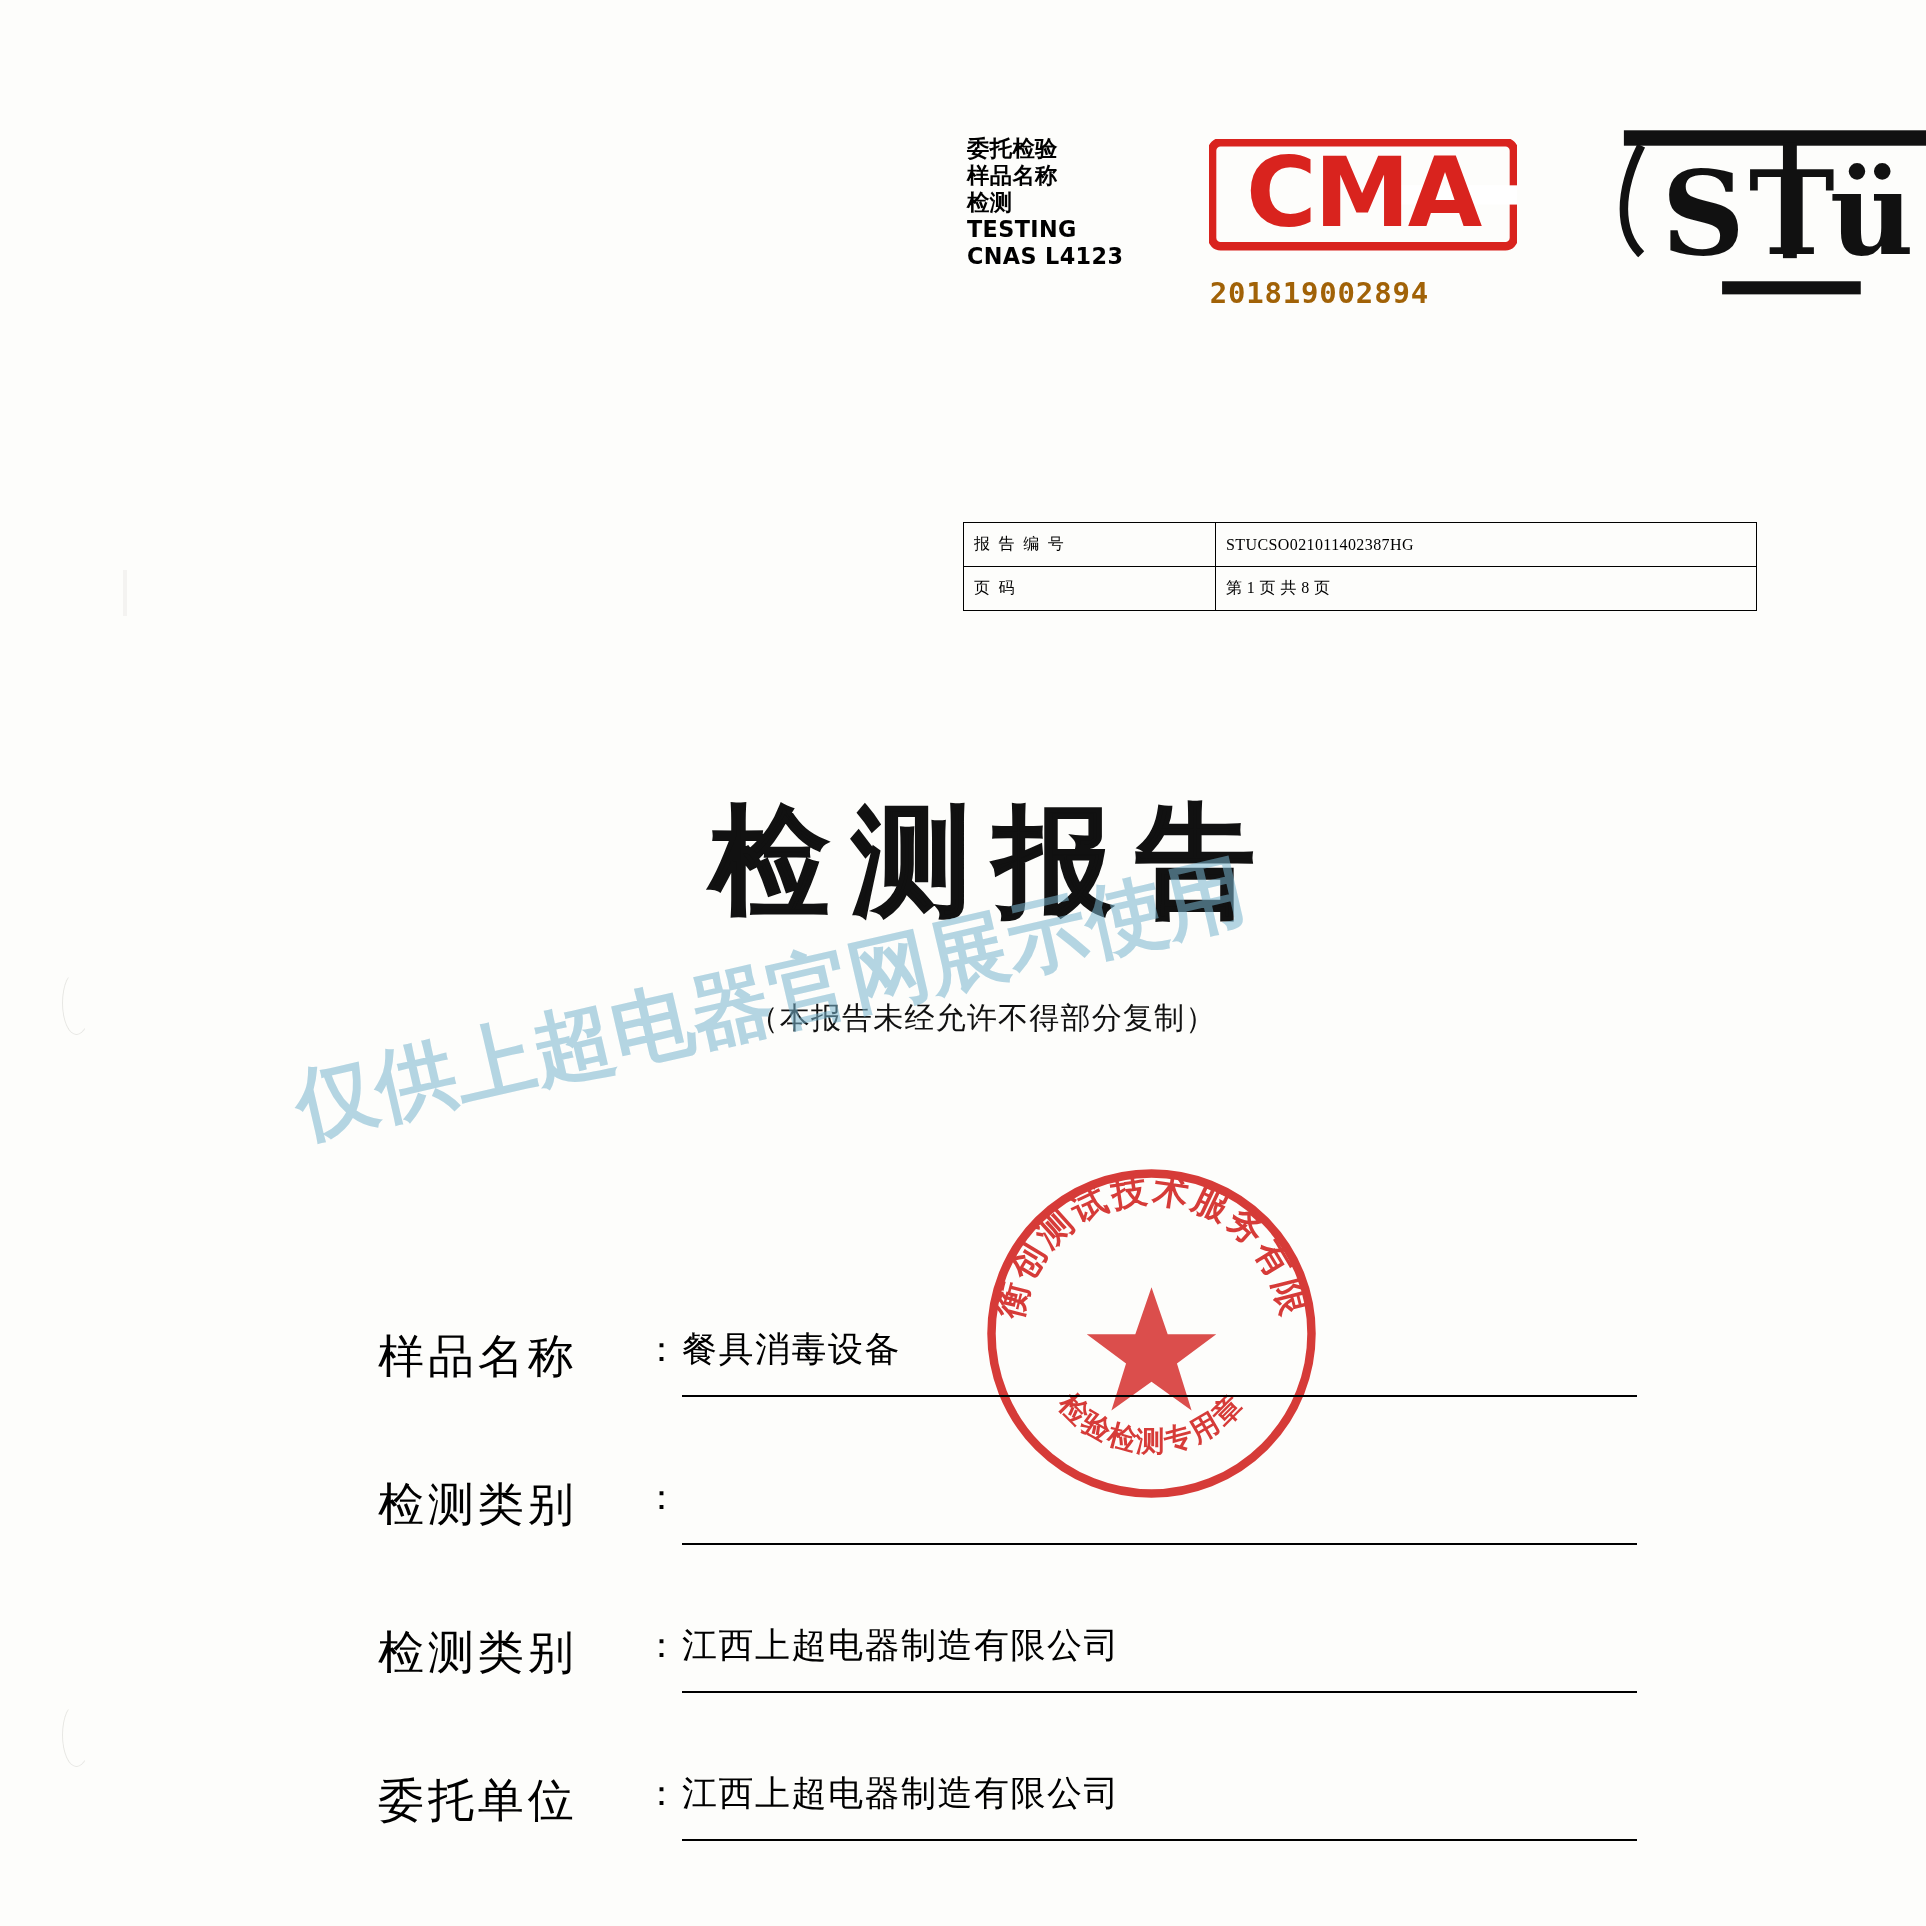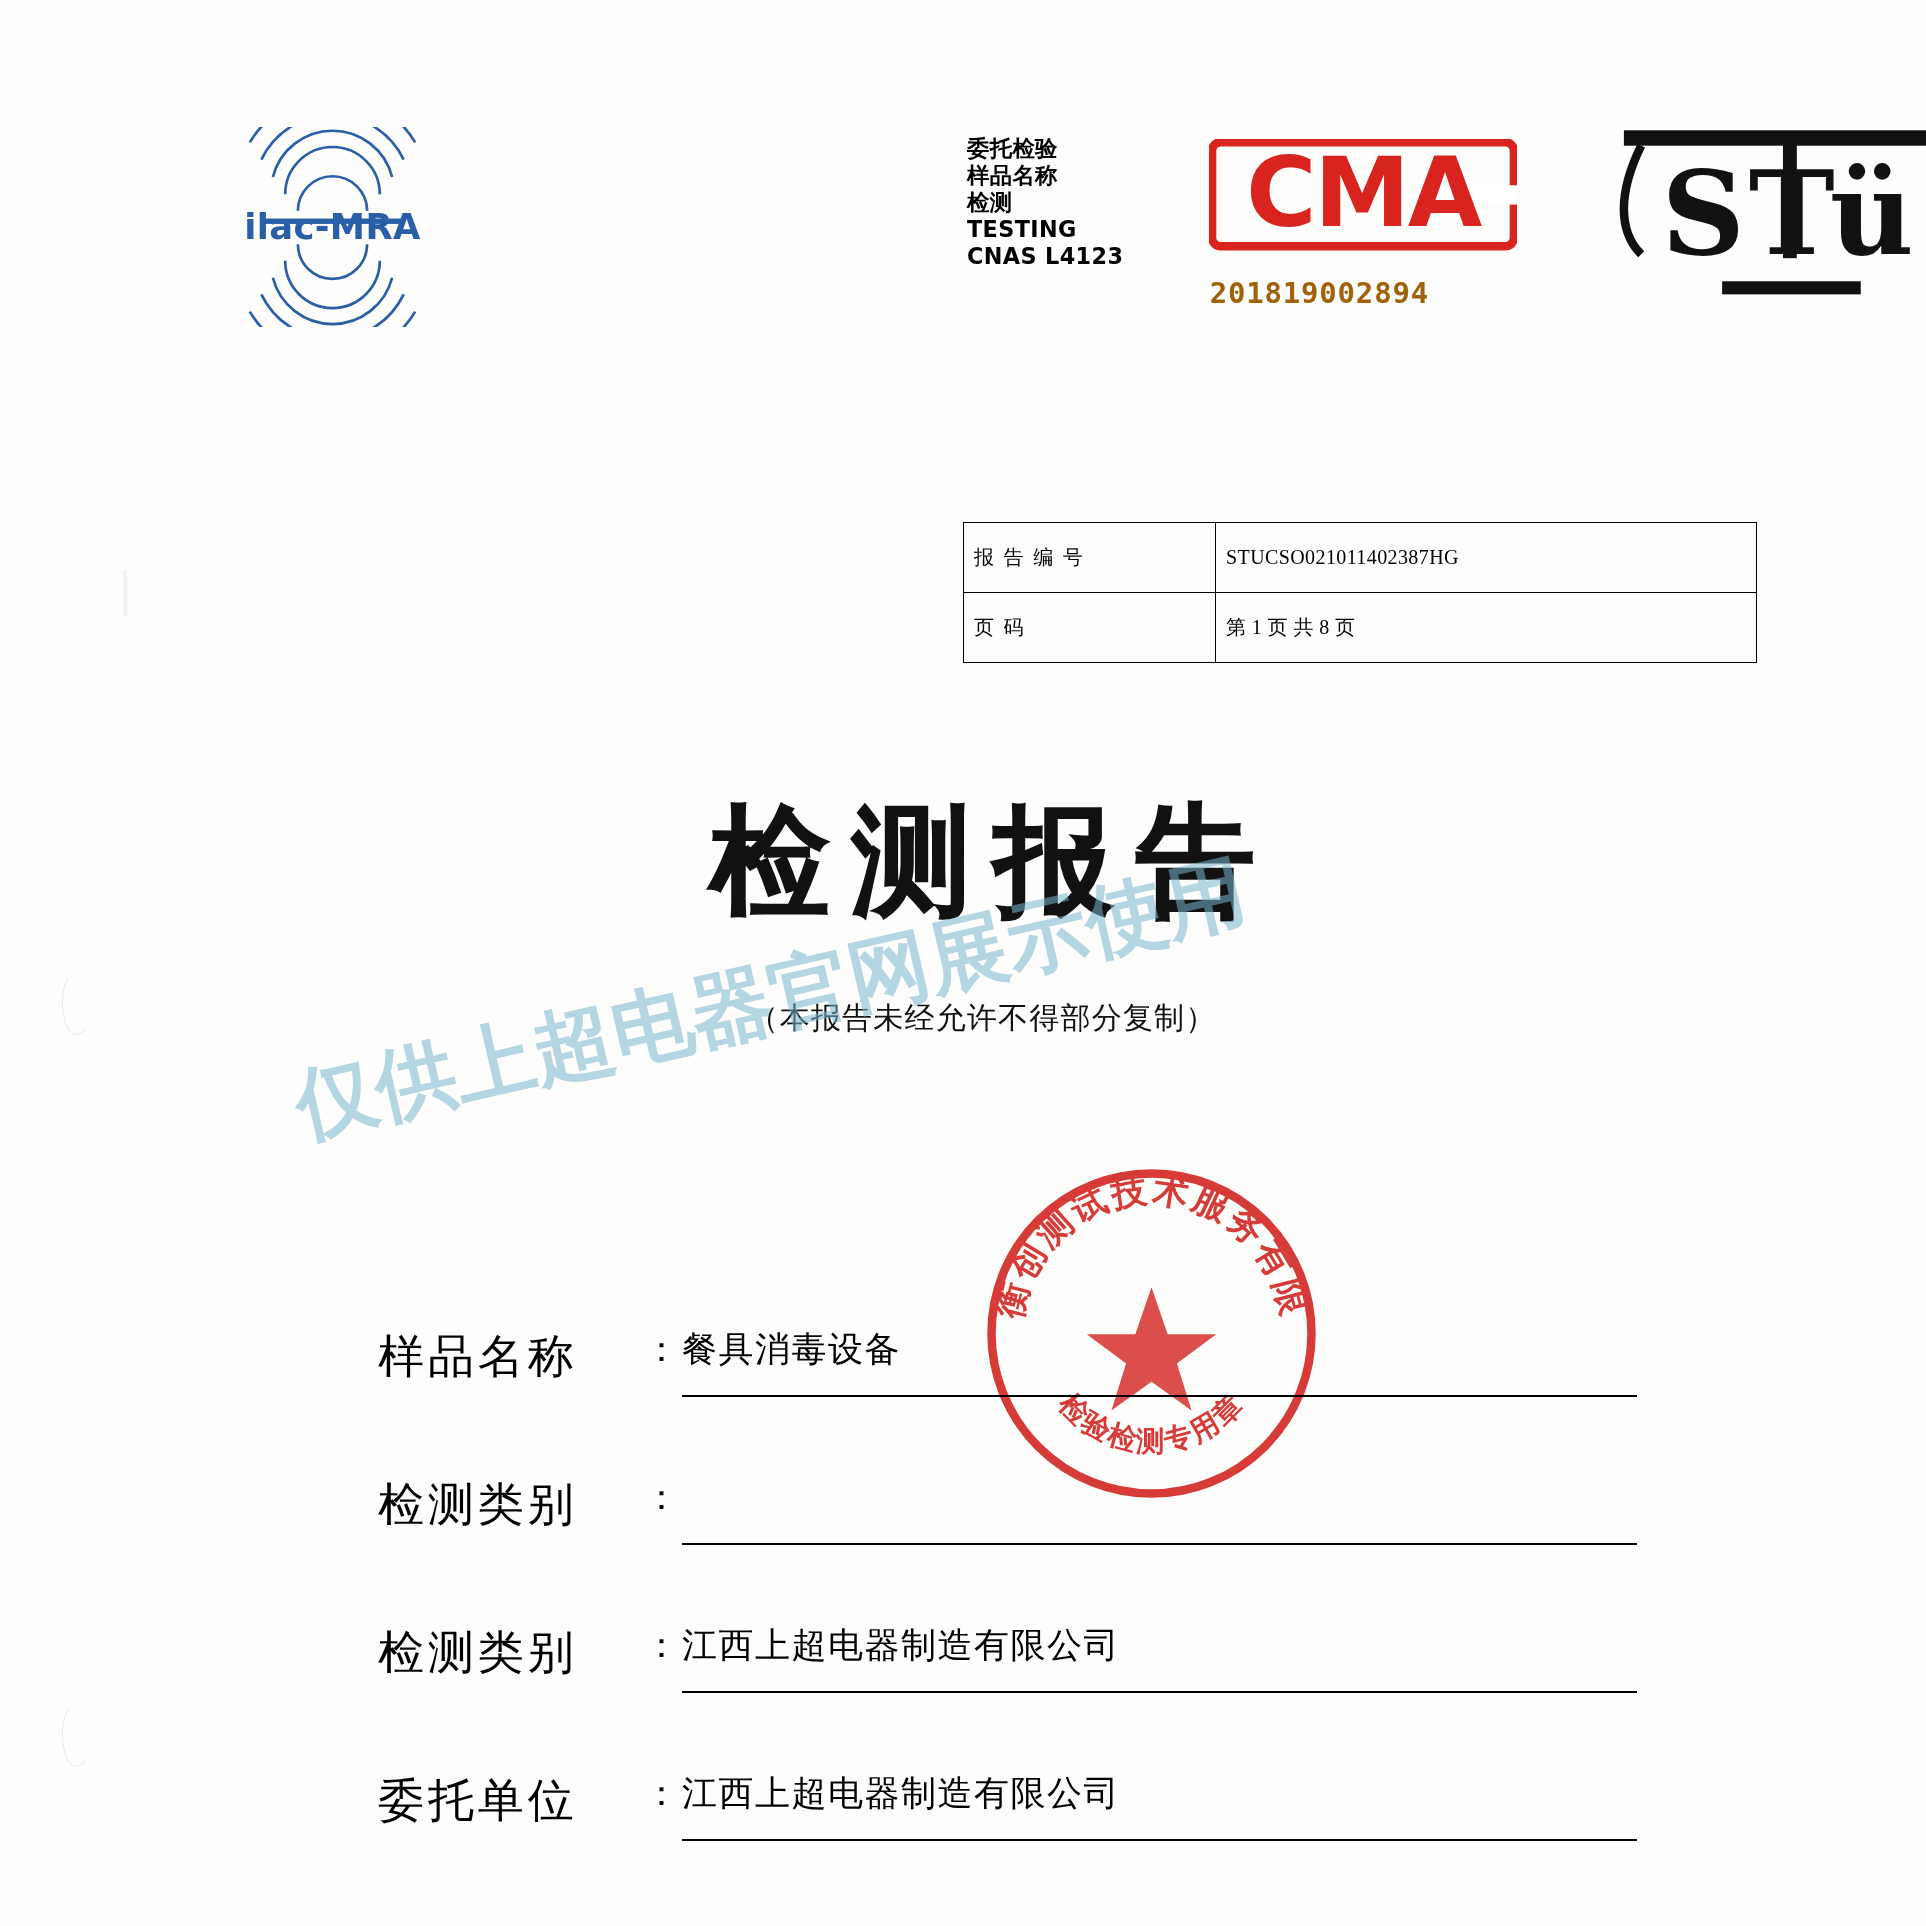--- a/index.html
+++ b/index.html
@@ -125,22 +125,22 @@
     position: absolute;
     top: 522px;
     left: 963px;
     width: 794px;
     border-collapse: collapse;
     font-family: "Liberation Serif", serif;
   }
   .hdr-table td {
     border: 1.2px solid #000;
     height: 39px;
-    font-size: 20px;
-    padding: 15px 10px;
+    font-size: 16px;
+    padding: 2px 10px;
     vertical-align: middle;
     white-space: nowrap;
   }
   .hdr-label { width: 231px; letter-spacing: 2.3px; }
   .hdr-value { letter-spacing: 0.4px; }
 
   
   .title {
     position: absolute;
     top: 782px;
@@ -242,38 +242,20 @@
 
 <div class="page">
 
   <div class="punch-hole" style="left:62px; top:971px;"></div>
   <div class="punch-hole" style="left:62px; top:1703px;"></div>
   <div class="edge-smudge" style="left:123px; top:570px; width:3.9px; height:46px;"></div>
   <div class="red-arc"></div>
 
   <div class="logo-band">
 
-    <div class="logo ilac">
-      <svg viewBox="0 0 610 520" width="235" height="200">
-        <g fill="none" stroke="#2a5fa8" stroke-width="7">
-          <path d="M90 40 A250 250 0 0 1 520 40"></path>
-          <path d="M120 85 A205 205 0 0 1 490 85"></path>
-          <path d="M150 130 A160 160 0 0 1 460 130"></path>
-          <path d="M182 175 A118 118 0 0 1 428 175"></path>
-          <path d="M215 218 A75 75 0 0 1 395 218"></path>
-          <path d="M90 480 A250 250 0 0 0 520 480"></path>
-          <path d="M120 435 A205 205 0 0 0 490 435"></path>
-          <path d="M150 392 A160 160 0 0 0 460 392"></path>
-          <path d="M182 348 A118 118 0 0 0 428 348"></path>
-          <path d="M215 305 A75 75 0 0 0 395 305"></path>
-        </g>
-        <text x="305" y="292" text-anchor="middle" font-family="DejaVu Sans, sans-serif" font-weight="bold" font-size="92" fill="#2a5fa8" letter-spacing="1">ilac-MRA</text>
-        <rect x="120" y="238" width="372" height="14" fill="#2a5fa8"></rect>
-      </svg>
-    </div>
 
 
     <div class="logo cnas-text">
       <div>委托检验</div>
       <div>样品名称</div>
       <div>检测</div>
       <div>TESTING</div>
       <div>CNAS L4123</div>
     </div>
 

